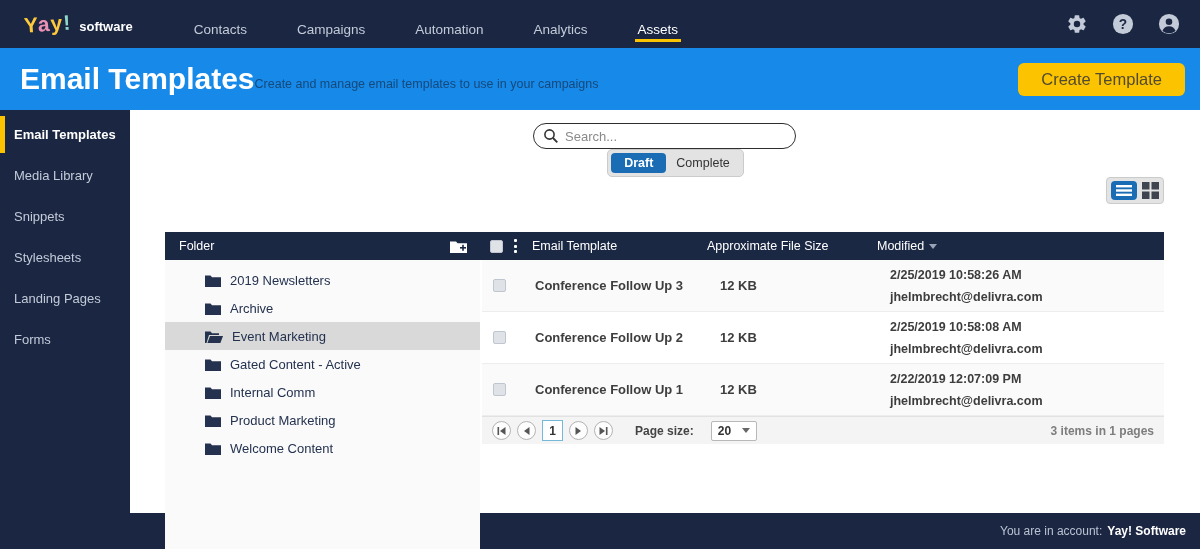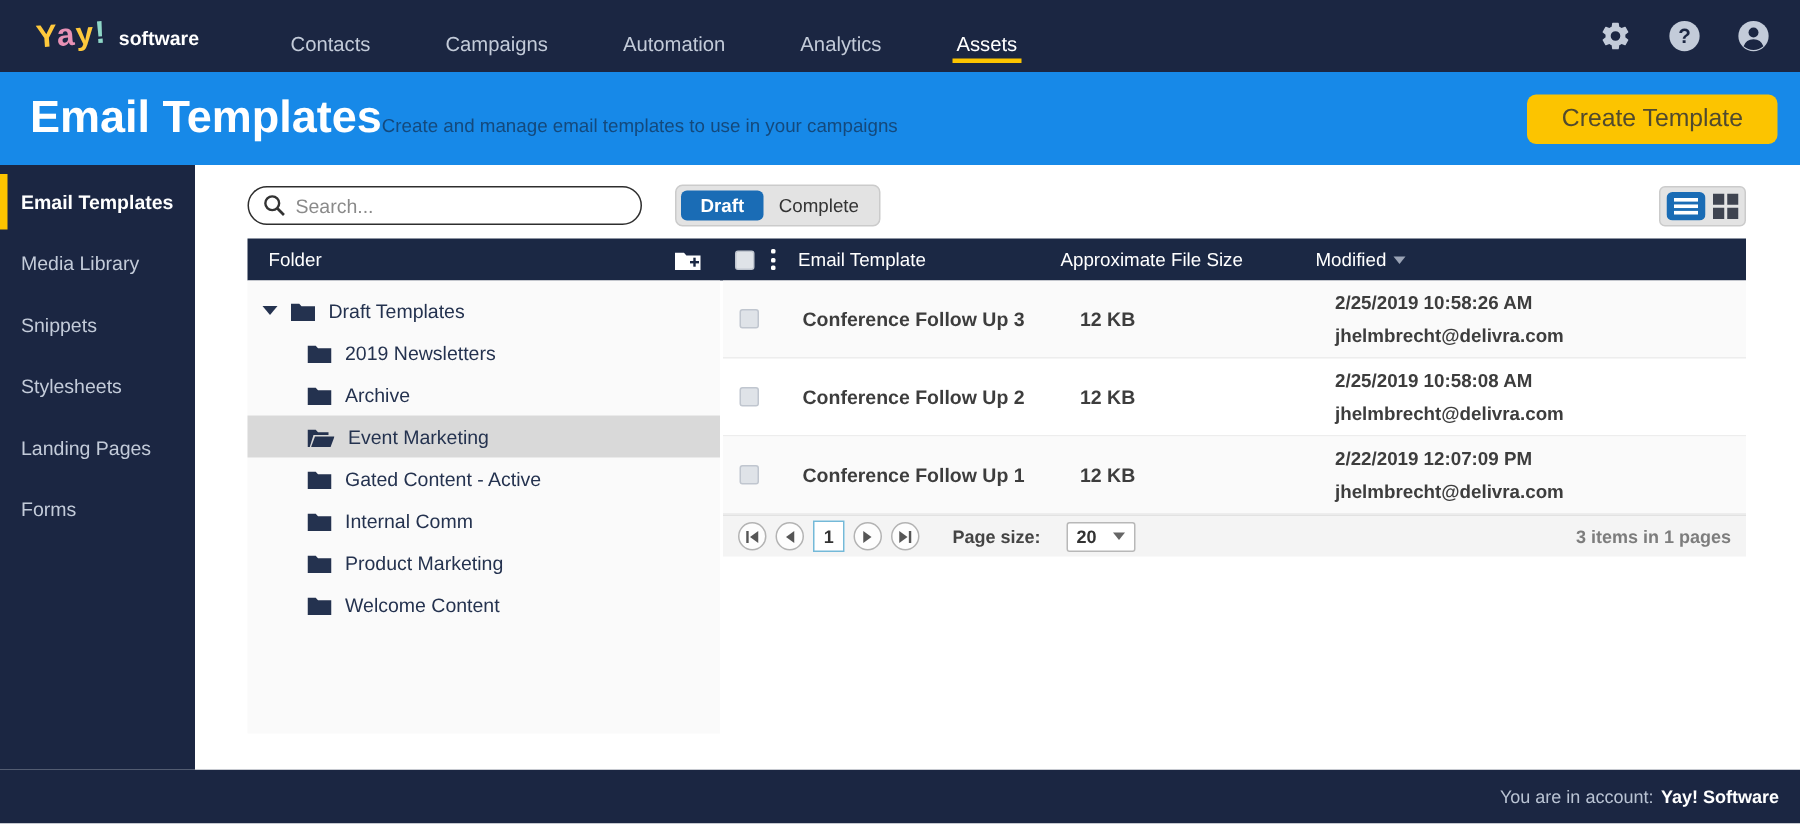--- a/index.html
+++ b/index.html
@@ -30,21 +30,21 @@
                 height:33px; padding:0 23px; font-size:16.5px; color:#514a2e; font-family:inherit; cursor:pointer; }
 
   
   .page-body { display:flex; height:403px; }
   .sidebar { width:130px; background:#1b2642; padding-top:6px; flex:none; }
   .side-item { padding:11px 13px 11px 9px; border-left:5px solid transparent; color:#c3cbd9;
                font-size:13px; margin-bottom:4px; cursor:pointer; }
   .side-item.active { border-left-color:#fcc400; color:#fff; font-weight:bold; }
 
   .main { flex:1; background:#fff; padding:13px 0 0 35px; }
-  .toolbar { display:flex; align-items:center; width:999px; margin-bottom:8px; }
+  .toolbar { display:flex; align-items:center; width:999px; margin-bottom:28px;flex-direction:column; }
   .search-wrap { position:relative; }
   .search-wrap svg { position:absolute; left:10px; top:5px; }
   .search-input { width:263px; height:26px; border:1.5px solid #2e2e2e; border-radius:13px;
                   padding:0 10px 0 31px; font-size:13px; font-family:inherit; color:#333; outline:none; }
   .search-input::placeholder { color:#8a8a8a; }
   .seg-toggle { margin-left:22px; background:#e3e3e3; border:1px solid #cbcbcb; border-radius:5px;
                 padding:3px; display:flex; align-items:center; font-size:12.5px; }
   .seg-draft { background:#1a6cb5; color:#fff; font-weight:bold; border-radius:4px; padding:3px 13px; cursor:pointer; }
   .seg-complete { color:#333; padding:3px 10px; cursor:pointer; }
   .view-toggle { margin-left:auto; background:#e3e3e3; border:1px solid #cbcbcb; border-radius:4px;
@@ -201,27 +201,20 @@
       <div class="h-size">Approximate File Size</div>
       <div class="h-mod">
         <span>Modified</span>
         <span class="sort-caret"></span>
       </div>
     </div>
 
     <div class="panels">
 
       <div class="tree-panel">
-        <div class="tree-row tree-root">
-          <span class="caret-down"></span>
-          <svg width="16" height="13" viewBox="0 0 16 13">
-              <path d="M0 1.5 h5.5 l1.5 1.7 H16 V13 H0 z" fill="#24324f"></path>
-            </svg>
-          <span>Draft Templates</span>
-        </div>
         <div class="tree-row tree-child">
           <svg width="16" height="13" viewBox="0 0 16 13">
               <path d="M0 1.5 h5.5 l1.5 1.7 H16 V13 H0 z" fill="#24324f"></path>
             </svg>
           <span>2019 Newsletters</span>
         </div>
         <div class="tree-row tree-child">
           <svg width="16" height="13" viewBox="0 0 16 13">
               <path d="M0 1.5 h5.5 l1.5 1.7 H16 V13 H0 z" fill="#24324f"></path>
             </svg>

